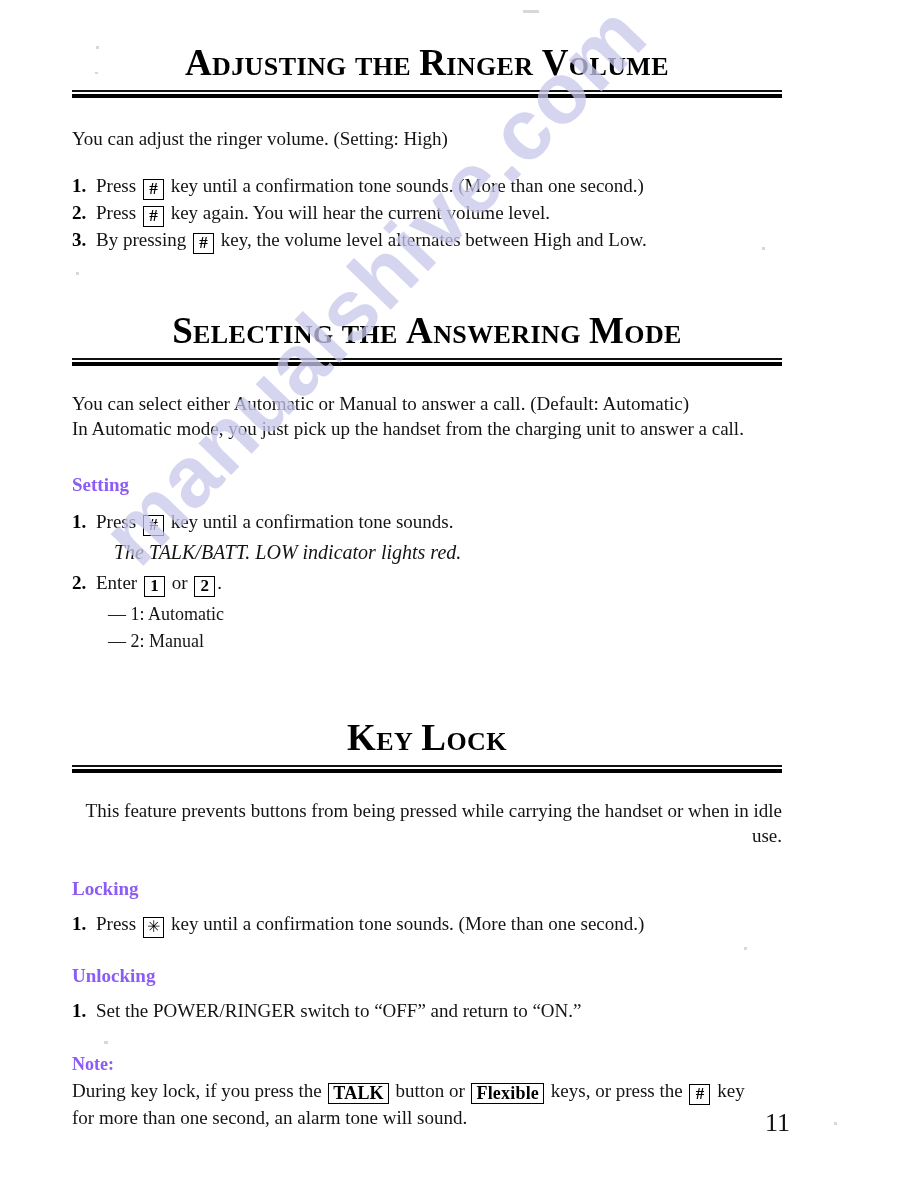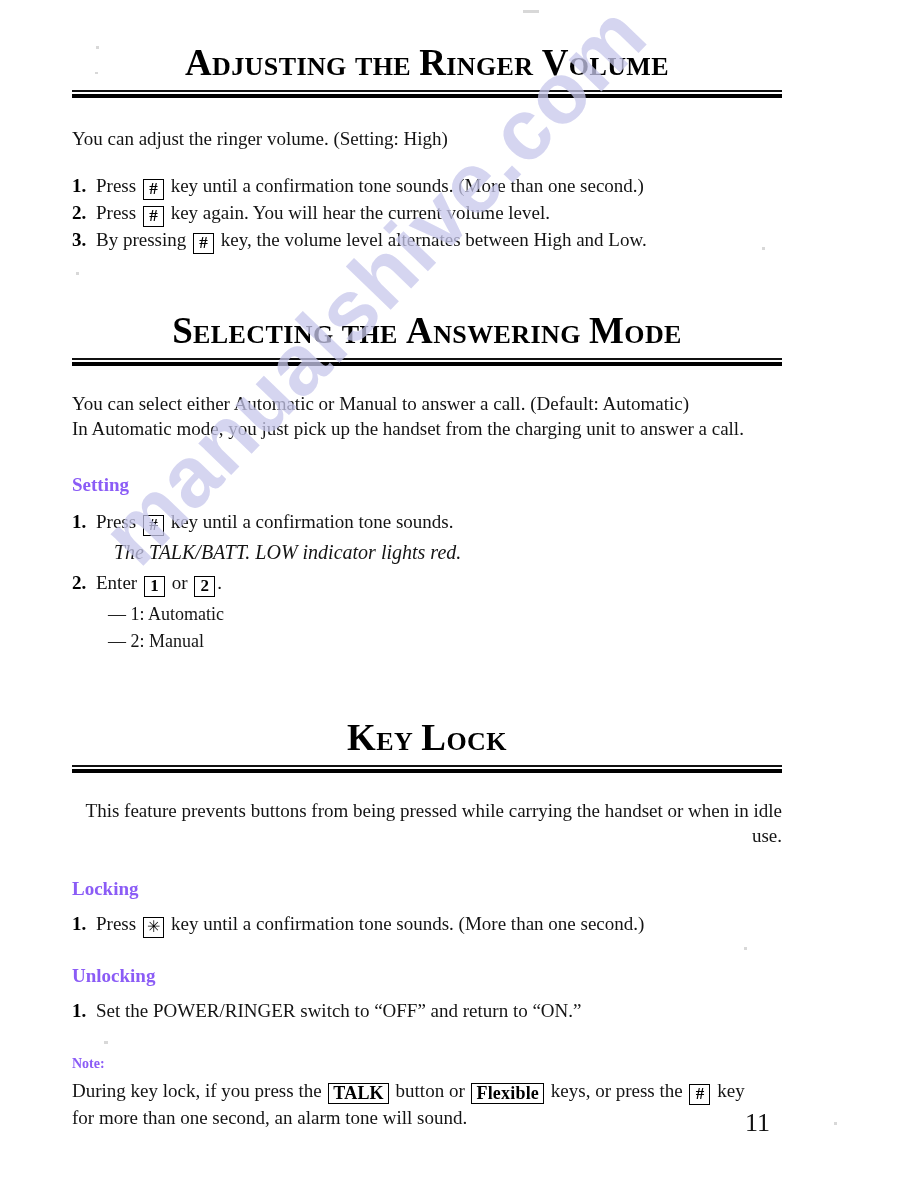--- a/index.html
+++ b/index.html
@@ -174,21 +174,21 @@
   }
   .keybox.star {
     font-family: "DejaVu Sans", sans-serif;
     font-size: 16px;
     line-height: 18px;
   }
 
   
   .page-number {
     position: absolute;
-    right: 148px;
+    right: 128px;
     top: 1108px;
     font-size: 26px;
     color: #111111;
     z-index: 3;
   }
 
   
   .speck {
     position: absolute;
     background: #d8d8d8;
@@ -284,21 +284,21 @@
         <span class="step-num">1.</span>
         <span class="step-body"><span>Press</span> <span class="keybox star">✳</span> <span>key until a confirmation tone sounds. (More than one second.)</span></span>
       </div>
 
       <p class="subhead" style="margin-top:26px;">Unlocking</p>
       <div class="step" style="margin-top:10px;">
         <span class="step-num">1.</span>
         <span class="step-body">Set the POWER/RINGER switch to “OFF” and return to “ON.”</span>
       </div>
 
-      <p class="subhead" style="margin-top:28px;font-size:14px;">Note:</p>
+      <p class="subhead" style="margin-top:28px;font-size:18px;">Note:</p>
       <p class="para" style="margin-top:2px;"><span>During key lock, if you press the</span> <span class="keybox wide">TALK</span> <span>button or</span> <span class="keybox wide">Flexible</span> <span>keys, or press the</span> <span class="keybox">#</span> <span>key</span></p>
       <p class="para">for more than one second, an alarm tone will sound.</p>
     </div>
 
   </div>
 
   <div class="page-number">11</div>
 </div>
 
 </body></html>

